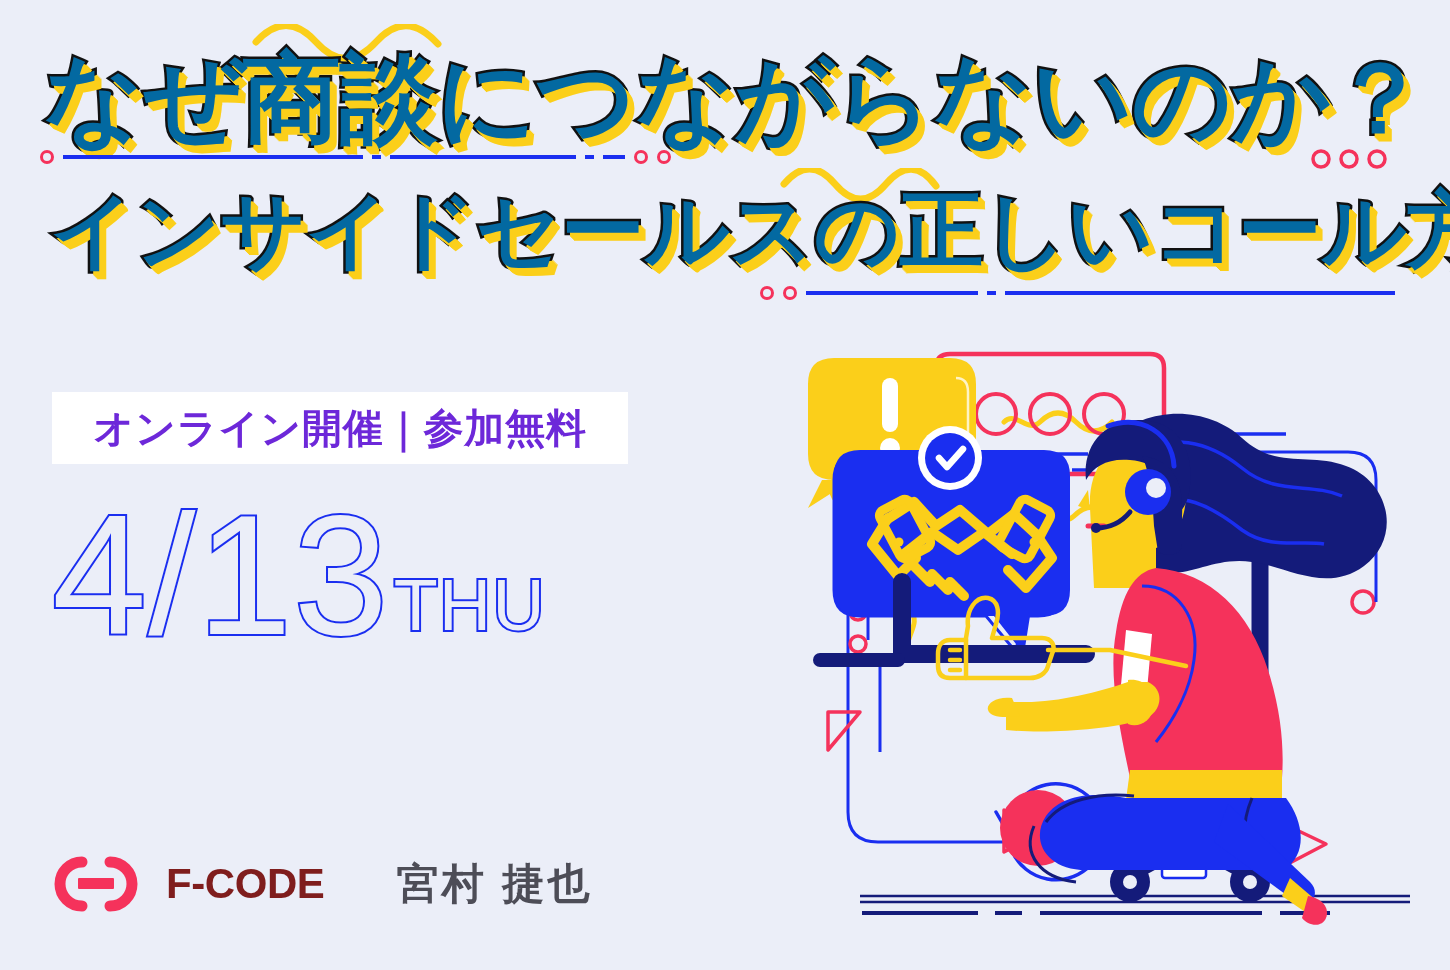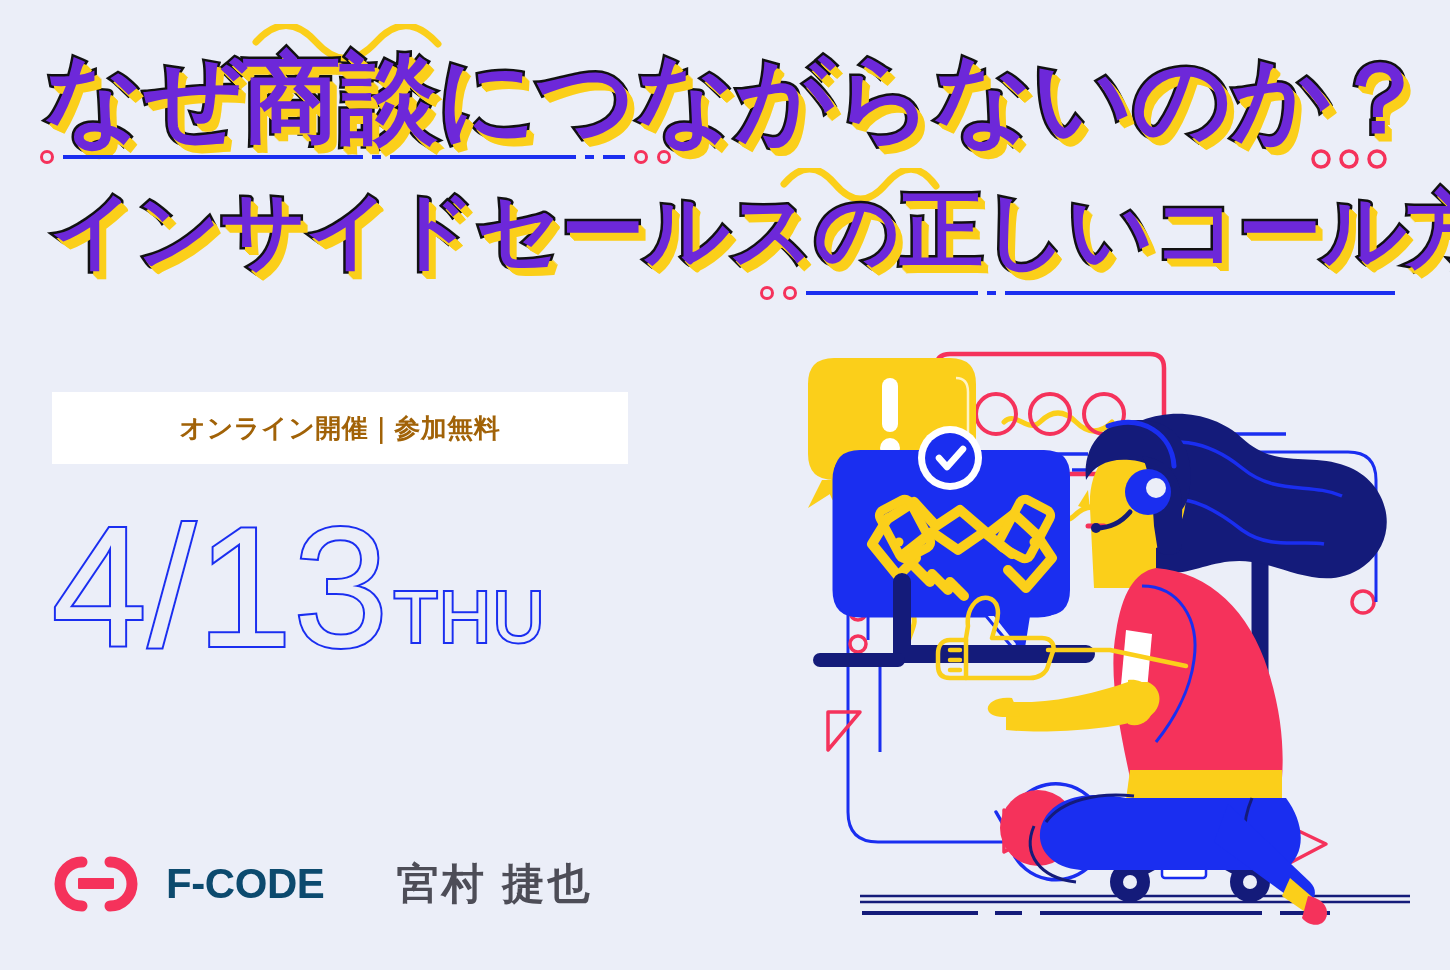--- a/index.html
+++ b/index.html
@@ -19,21 +19,21 @@
   #title-block {
     position: absolute;
     left: 0; top: 0;
     width: 1450px; height: 320px;
   }
   .title-line {
     position: absolute;
     white-space: nowrap;
     font-weight: 700;
     letter-spacing: -0.01em;
-    color: #6d28d9;
+    color: #0369a1;
     -webkit-text-stroke: 5px #111111;
     paint-order: stroke fill;
     text-shadow:
        7px 8px 0 #fbcf1a,
        6px 7px 0 #fbcf1a,
        5px 6px 0 #fbcf1a,
        4px 5px 0 #fbcf1a,
        3px 4px 0 #fbcf1a;
   }
   #title-line-1 {
@@ -80,30 +80,30 @@
   #badge {
     position: absolute;
     left: 52px; top: 392px;
     width: 576px; height: 72px;
     background: #ffffff;
     display: flex;
     align-items: center;
     justify-content: center;
   }
   #badge-text {
-    font-size: 26px;
+    font-size: 40px;
     font-weight: 700;
-    color: #a16207;
+    color: #6d28d9;
     letter-spacing: 0.02em;
     white-space: nowrap;
   }
 
   #date-row {
     position: absolute;
-    left: 52px; top: 512px;
+    left: 52px; top: 500px;
     display: flex;
     align-items: flex-end;
     white-space: nowrap;
   }
   .outline-blue {
     color: #ebeef8;
     -webkit-text-stroke: 4px #1a2ef0;
     paint-order: stroke fill;
   }
   #date-main {
@@ -135,21 +135,21 @@
   #footer {
     position: absolute;
     left: 52px; top: 856px;
     display: flex;
     align-items: center;
   }
   #logo { display: flex; align-items: center; }
   #logo-wordmark {
     font-size: 42px;
     font-weight: 700;
-    color: #0c4a6e;
+    color: #7f1d1d;
     letter-spacing: -0.01em;
     margin-left: 14px;
   }
   #speaker {
     display: flex;
     align-items: center;
     margin-left: 72px;
   }
   #speaker-dept {
     display: flex;

